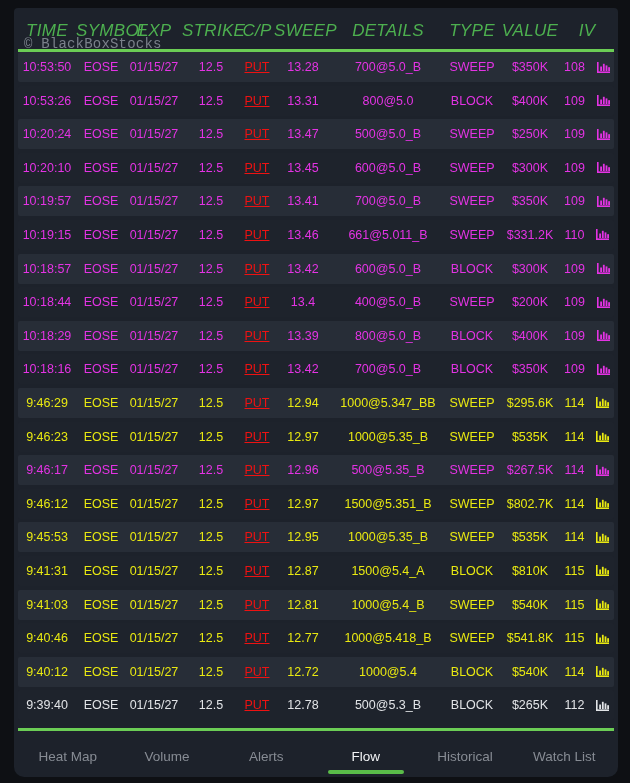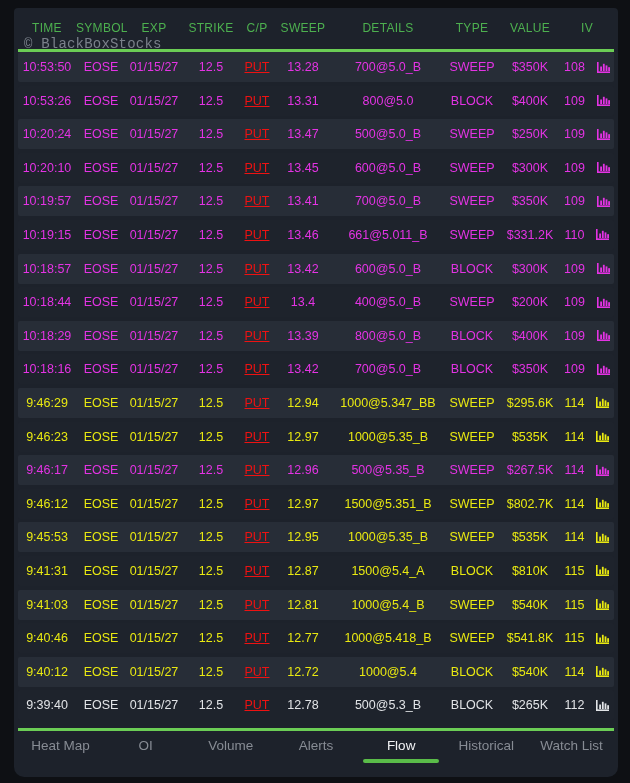--- a/index.html
+++ b/index.html
@@ -20,24 +20,25 @@
   }
   
   .table-header{position:relative; height:44px;}
   .header-grid{
     display:grid;
     grid-template-columns:58px 50px 56px 58px 34px 58px 112px 56px 60px 54px;
     padding-top:13px;
   }
   .hcell{
     color:#4db04f;
-    font-size:12px;
+    font-size:17px;
     text-align:center;
     letter-spacing:.3px;
     white-space:nowrap;
+    font-style:italic;
   }
   .watermark{
     position:absolute; left:6px; top:28px;
     color:#7b818b; font-size:14px; letter-spacing:.2px;font-family:Liberation Mono, monospace;
   }
   .header-line{
     position:absolute; left:0; right:0; bottom:0;
     height:3px; background:#6bcd55;
   }
   
@@ -59,22 +60,22 @@
   .cell{text-align:center; white-space:nowrap;}
   .cell-cp{color:#ee1212;text-decoration:underline;}
   .cell-iv{display:flex; align-items:center; justify-content:center; gap:12px;}
   .iv-icon{display:inline-flex; line-height:0;}
   .iv-icon svg{display:block;}
   
   .footer{position:absolute; left:4px; right:4px; bottom:0; height:49px;}
   .footer-line{height:3px; background:#6bcd55;}
   .tabs{
     display:grid;
-    grid-template-columns:repeat(7,1fr);
-    padding-top:7px;
+    grid-template-columns:repeat(6,1fr);
+    padding-top:18px;
   }
   .tab{
     display:flex; flex-direction:column; align-items:center;
     color:#878c94; font-size:13.5px; cursor:pointer;
     white-space:nowrap;
   }
   .tab.active{color:#f2f3f5;}
   .tab-underline{
     width:76px; height:4px; margin-top:6px;
     background:#5abc49; border-radius:2px;
@@ -584,23 +585,20 @@
       </div>
     </div>
 
   <div class="footer">
     <div class="footer-line"></div>
     <div class="tabs" id="tabs">
         <div class="tab">
           <span>Heat Map</span>
         </div>
         <div class="tab">
-          <span>OI</span>
-        </div>
-        <div class="tab">
           <span>Volume</span>
         </div>
         <div class="tab">
           <span>Alerts</span>
         </div>
         <div class="tab active">
           <span>Flow</span>
           <div class="tab-underline"></div>
         </div>
         <div class="tab">

